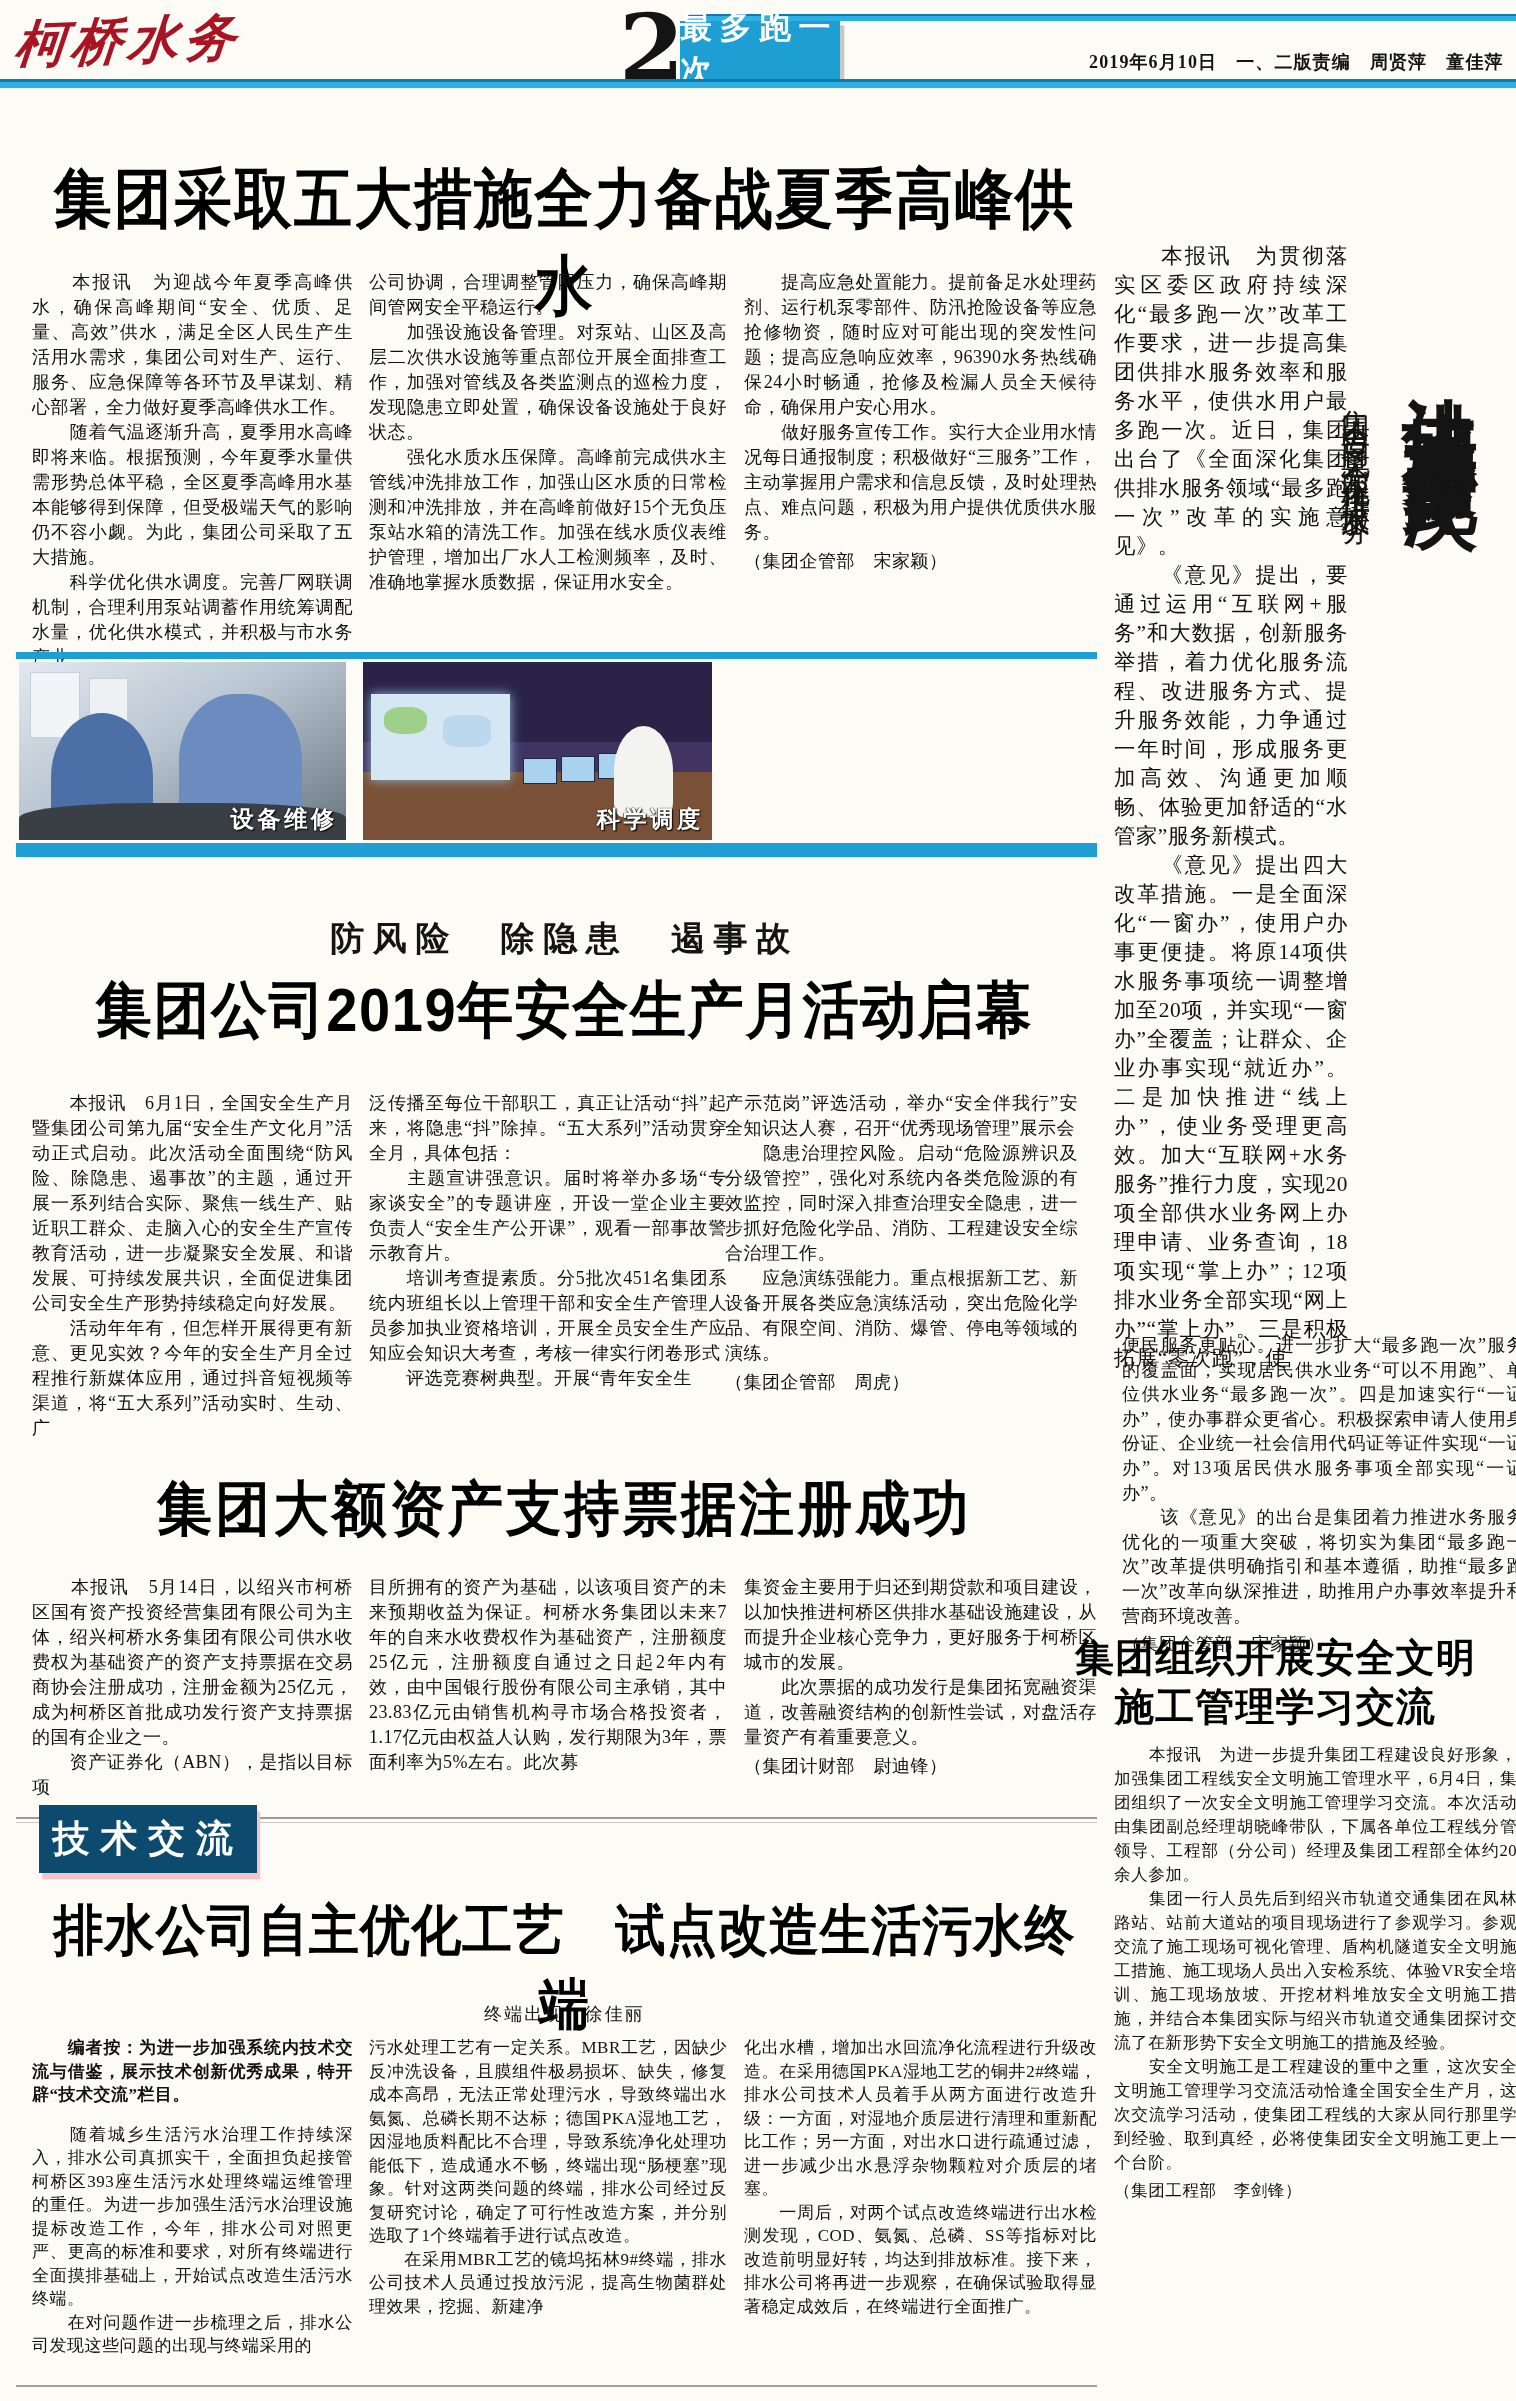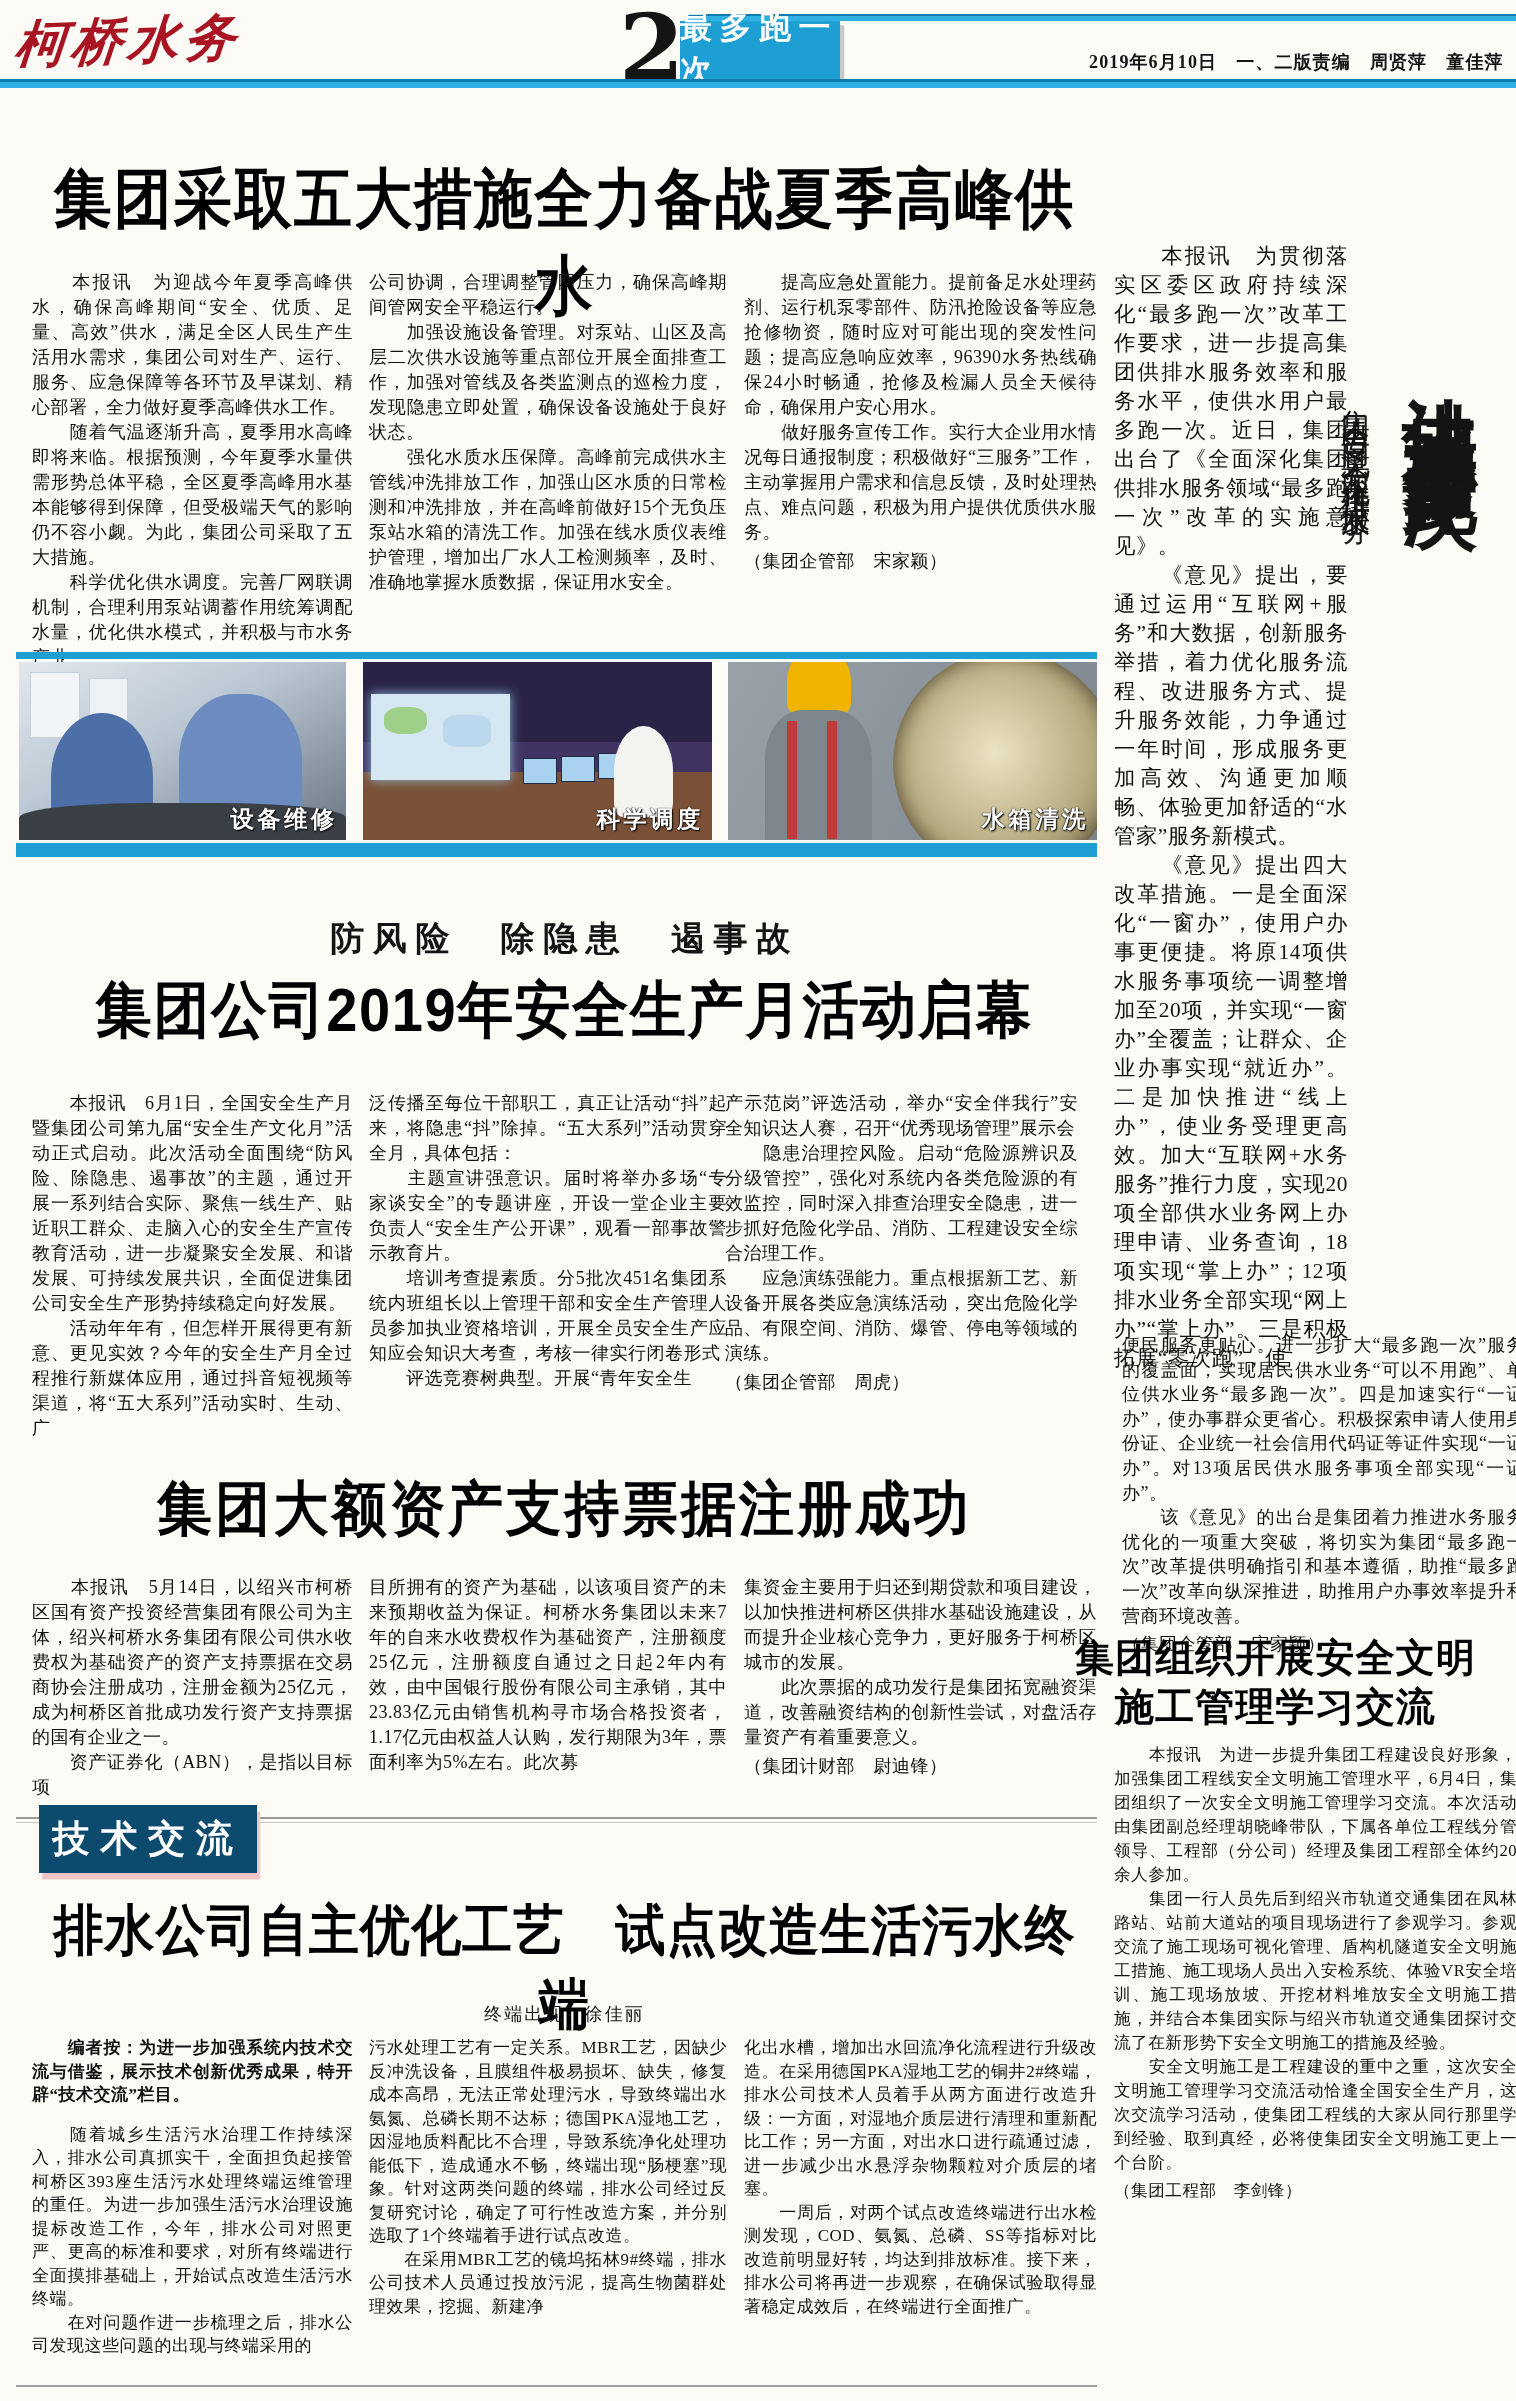--- a/index.html
+++ b/index.html
@@ -122,28 +122,20 @@
   <div class="photo" id="photo-2">
     <div class="shape" style="left:8px;top:32px;width:139px;height:86px;background:#d5e7f2;box-shadow:0 0 10.7px #8fb8d8;"></div>
     <div class="shape" style="left:21.4px;top:45px;width:43px;height:27px;background:#9fd08a;border-radius:40%;"></div>
     <div class="shape" style="left:80px;top:53px;width:48px;height:32px;background:#bcd8ef;border-radius:30%;"></div>
     <div class="shape" style="left:160px;top:96px;width:32px;height:24px;background:#a8d2f0;border:1.6px solid #1d2a44;"></div>
     <div class="shape" style="left:198px;top:94px;width:32px;height:24px;background:#a8d2f0;border:1.6px solid #1d2a44;"></div>
     <div class="shape" style="left:235px;top:91px;width:32px;height:24px;background:#a8d2f0;border:1.6px solid #1d2a44;"></div>
     <div class="shape" style="left:251px;top:64px;width:59px;height:91px;background:#f3f3ef;border-radius:50% 50% 15% 15%;"></div>
     <div class="photo-caption">科学调度</div>
   </div>
-  <div class="photo" id="photo-3">
-    <div class="shape" style="right:-21.4px;top:-10.7px;width:225px;height:225px;border-radius:50%;background:radial-gradient(circle at 45% 45%,#ece3c2,#b7ab80 55%,#6f6748 100%);box-shadow:inset 0 0 21.4px #4d4631;"></div>
-    <div class="shape" style="left:59px;top:-16px;width:64px;height:70px;background:#f0b400;border-radius:50% 50% 20% 20%;"></div>
-    <div class="shape" style="left:37px;top:48px;width:107px;height:139px;background:#7d858d;border-radius:35% 35% 5% 5%;"></div>
-    <div class="shape" style="left:59px;top:59px;width:9.6px;height:118px;background:#c03a3a;"></div>
-    <div class="shape" style="left:99px;top:59px;width:9.6px;height:118px;background:#c03a3a;"></div>
-    <div class="photo-caption">水箱清洗</div>
-  </div>
   <div class="abs" id="strip-bar-bottom"></div>
 
   <div class="body-col" id="mr-narrow">
     <div class="body-text">　　本报讯　为贯彻落实区委区政府持续深化“最多跑一次”改革工作要求，进一步提高集团供排水服务效率和服务水平，使供水用户最多跑一次。近日，集团出台了《全面深化集团供排水服务领域“最多跑一次”改革的实施意见》。
 　　《意见》提出，要通过运用“互联网+服务”和大数据，创新服务举措，着力优化服务流程、改进服务方式、提升服务效能，力争通过一年时间，形成服务更加高效、沟通更加顺畅、体验更加舒适的“水管家”服务新模式。
 　　《意见》提出四大改革措施。一是全面深化“一窗办”，使用户办事更便捷。将原14项供水服务事项统一调整增加至20项，并实现“一窗办”全覆盖；让群众、企业办事实现“就近办”。二是加快推进“线上办”，使业务受理更高效。加大“互联网+水务服务”推行力度，实现20项全部供水业务网上办理申请、业务查询，18项实现“掌上办”；12项排水业务全部实现“网上办”“掌上办”。三是积极拓展“零次跑”，使</div>
   </div>
   <div class="abs" id="mr-subtitle-v">集团出台专门《意见》全面深化推进供排水服务</div>
   <div class="abs" id="mr-headline-v">让供水用户办事最多跑一次</div>
   <div class="body-col" id="mr-wide">

